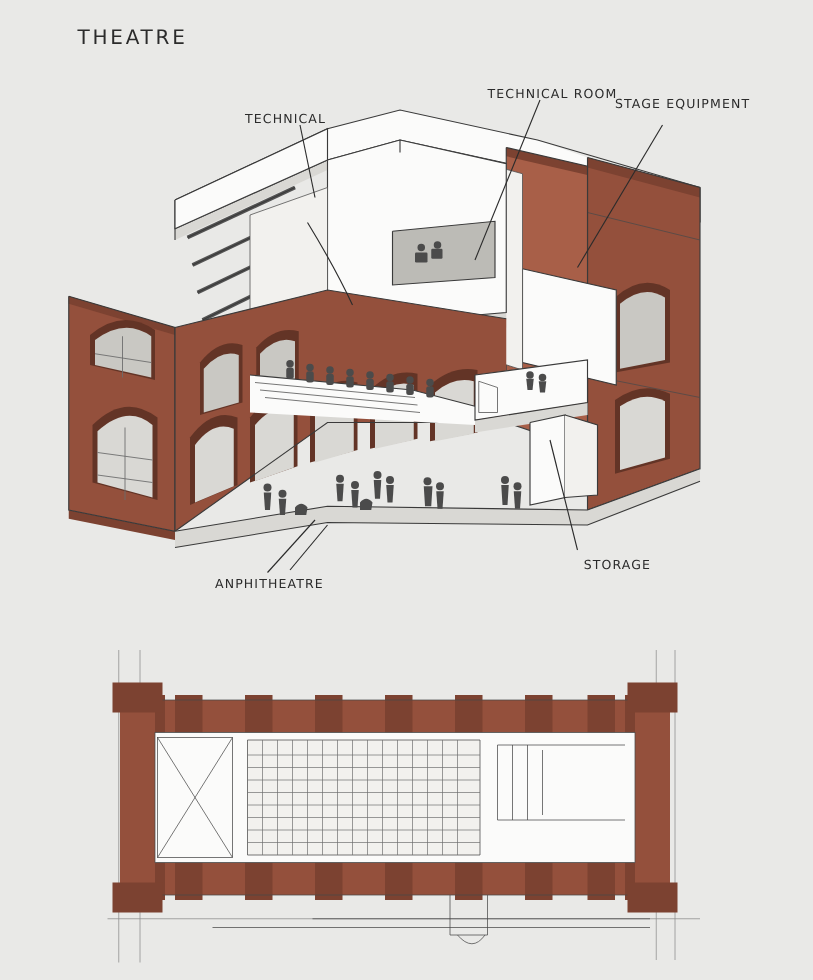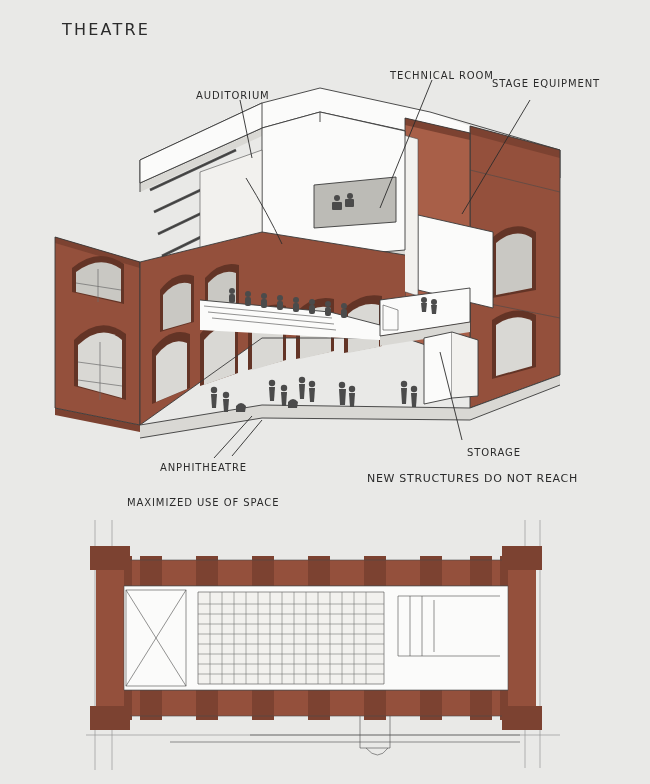--- a/index.html
+++ b/index.html
@@ -401,24 +401,22 @@
     <g>
       <path class="ln-t" d="M360,716 L360,748 L390,748 L390,716"></path>
       <path class="ln-t" d="M366,748 q12,14 22,0"></path>
       <path class="ln-t" d="M250,735 L520,735"></path>
       <path class="ln-t" d="M170,742 L520,742"></path>
     </g>
   </svg>
 
   <div class="label title" style="left:62px; top:20px;">THEATRE</div>
 
-  <div class="label note" style="left:196px; top:90px;">AUDITORIUM</div>
+  <div class="label note" style="left:196px; top:90px;">TECHNICAL</div>
   <div class="label note" style="left:390px; top:70px;">TECHNICAL ROOM</div>
   <div class="label note" style="left:492px; top:78px;">STAGE EQUIPMENT</div>
   <div class="label note" style="left:454px; top:447px;margin-left:13px;">STORAGE</div>
-  <div class="label note" style="left:160px; top:462px;">ANPHITHEATRE</div>
-  <div class="label note" style="left:127px; top:497px;">MAXIMIZED USE OF SPACE</div>
+  <div class="label note" style="left:172px; top:462px;">ANPHITHEATRE</div>
 
   <div class="label note2" style="left:367px; top:471px; width:215px;">
-    <div>NEW STRUCTURES  DO NOT REACH</div>
   </div>
 
 </div>
 
 </body></html>

